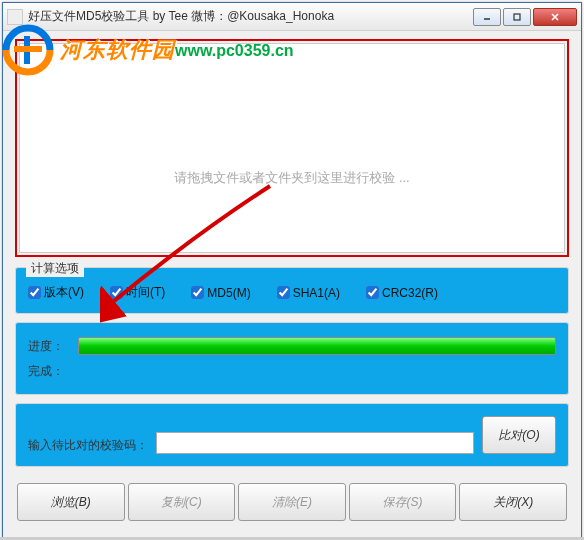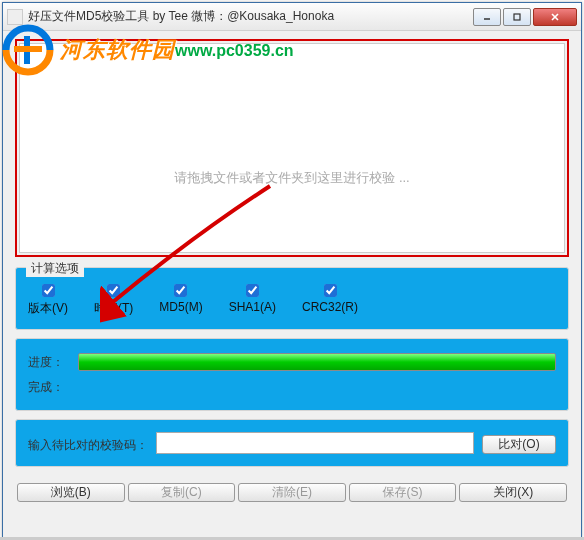--- a/index.html
+++ b/index.html
@@ -92,21 +92,21 @@
   background: #f0f0f0;
   padding: 0 5px;
   font-size: 12px;
   color: #333;
 }
 .options-row {
   display: flex;
   gap: 26px;
   margin-top: 6px;
 }
-.chk { display: flex; align-items: center; gap: 3px; color:#111;flex-direction:column; }
+.chk { display: flex; align-items: center; gap: 3px; color:#111; }
 .chk input { width:13px; height:13px; accent-color:#1e6fd6; }
 .progress-row {
   display: flex;
   align-items: center;
   gap: 10px;
   padding: 4px 0;
 }
 .progress-label { width: 40px; color:#333; }
 .progress-bar {
   flex: 1;
@@ -128,28 +128,29 @@
 }
 .compare-label { color: #333; }
 .compare-input {
   flex: 1;
   height: 22px;
   border: 1px solid #aaa;
   background: #fff;
   padding: 0 4px;
 }
 .btn {
-  height: 19px;
+  height: 38px;
   min-width: 74px;
   border: 1px solid #999;
   border-radius: 3px;
   background: linear-gradient(#fdfdfd,#e3e3e3);
   font-size: 12px;
   color: #333;
   cursor: pointer;
+  font-style: italic;
 }
 .btn:disabled { color: #999; cursor: default; }
 .button-row {
   display: flex;
   gap: 3px;
   margin-top: 6px;
   padding: 8px 2px;
 }
 .button-row .btn { flex: 1; }
 .watermark {

